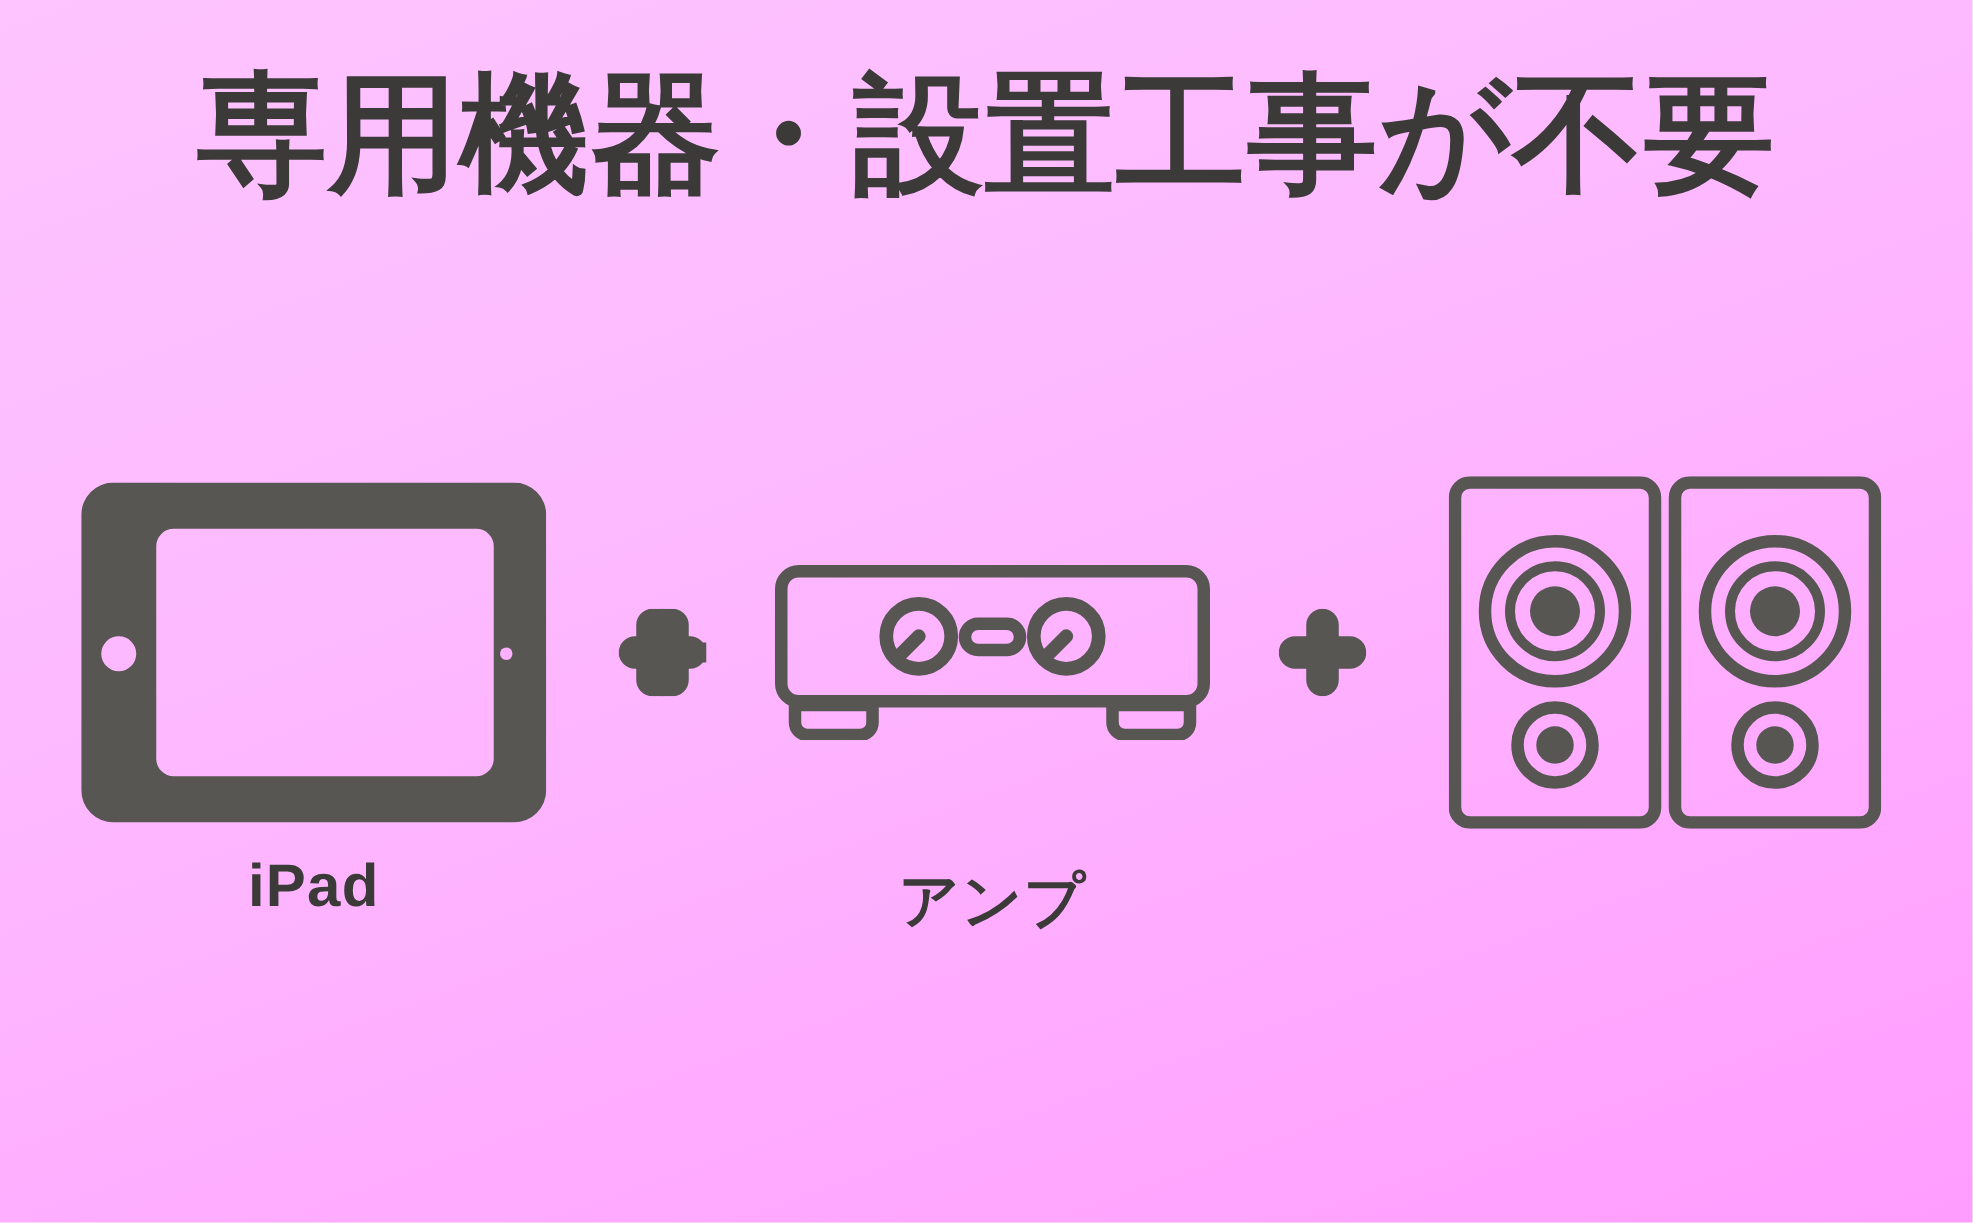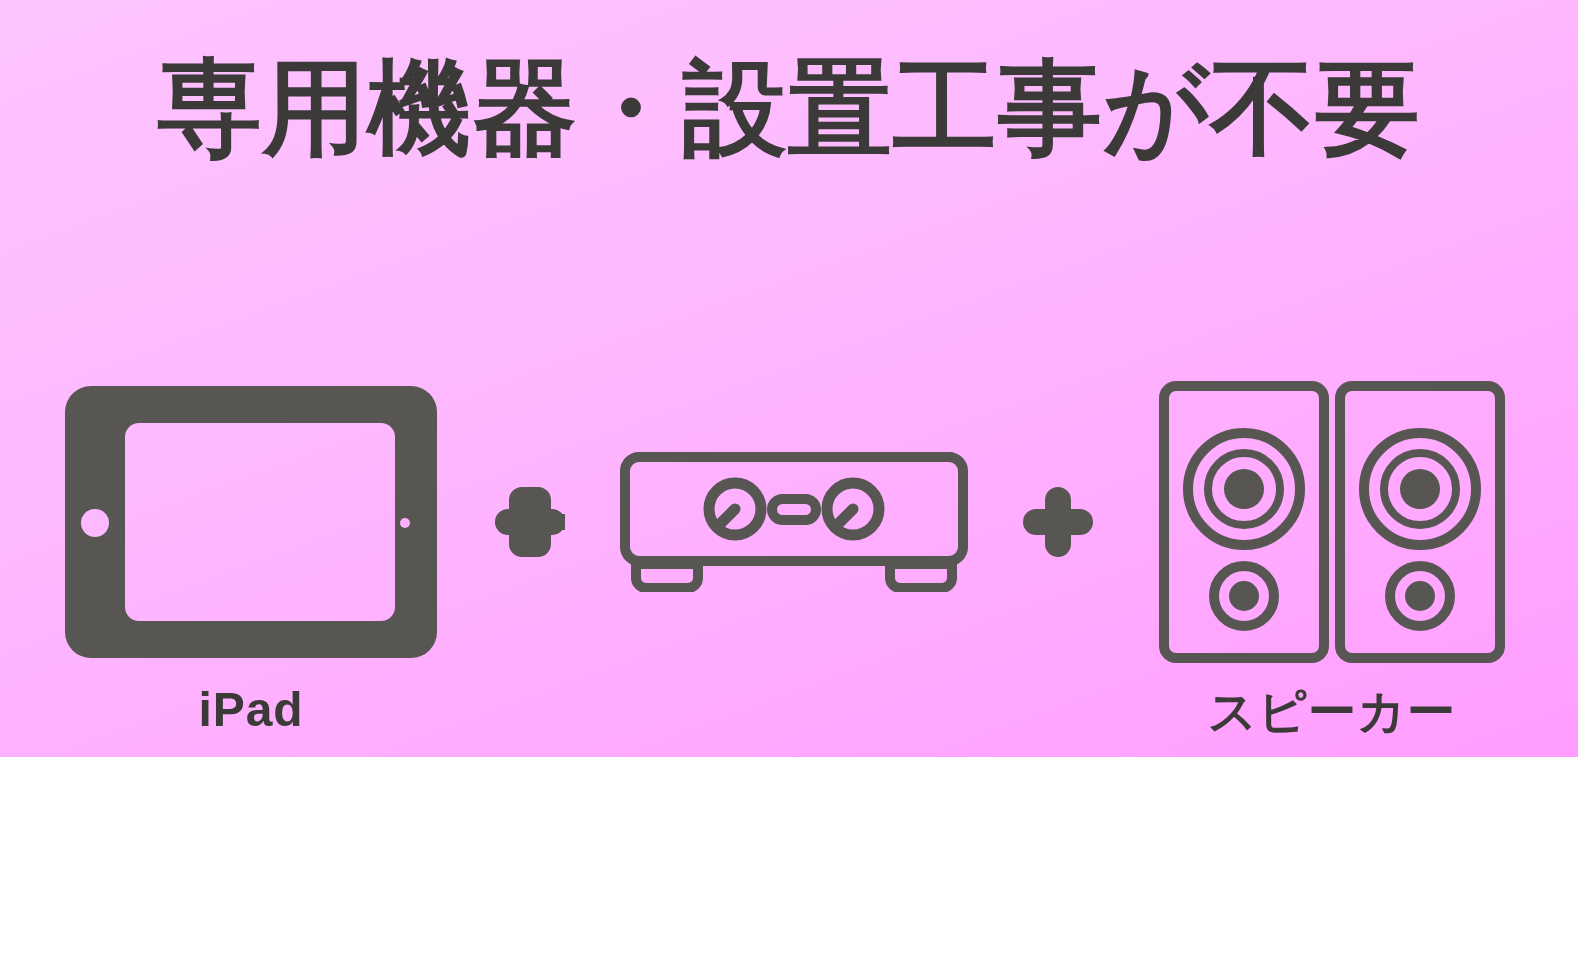--- a/index.html
+++ b/index.html
@@ -10,21 +10,21 @@
   body {
     width: 1578px;
     height: 978px;
     overflow: hidden;
     font-family: "Liberation Sans", "DejaVu Sans", sans-serif;
   }
 
   #slide {
     position: relative;
     width: 1578px;
-    height: 757px;
+    height: 978px;
     box-sizing: border-box;
     background: linear-gradient(160deg, #fdc4ff 0%, #fdbaff 38%, #ffa8ff 78%, #ff9dff 100%);
     overflow: hidden;
     text-decoration: underline;
   }
 
   
   .heading-block {
     position: absolute;
     top: 52px;
@@ -150,20 +150,21 @@
             <circle cx="233" cy="57" r="26" fill="none" stroke="#575653" stroke-width="11"></circle>
             <path d="M233,57 L215,75" stroke="#575653" stroke-width="11" stroke-linecap="round" fill="none"></path>
           </g>
 
           <rect x="152" y="47" width="44" height="21" rx="10.5" ry="10.5" fill="none" stroke="#575653" stroke-width="10"></rect>
 
           <path d="M16,112 H78 V126 a10,10 0 0 1 -10,10 H26 a10,10 0 0 1 -10,-10 Z" fill="none" stroke="#575653" stroke-width="10" stroke-linejoin="round"></path>
           <path d="M270,112 H332 V126 a10,10 0 0 1 -10,10 H280 a10,10 0 0 1 -10,-10 Z" fill="none" stroke="#575653" stroke-width="10" stroke-linejoin="round"></path>
         </svg>
       </div>
+      <div class="caption">アンプ</div>
     </div>
 
     <div class="op">
       <svg width="70" height="70" viewBox="0 0 70 70" aria-hidden="true">
         <rect x="22" y="0" width="26" height="70" rx="13" fill="#575653"></rect>
         <rect x="0" y="22" width="70" height="26" rx="13" fill="#575653"></rect>
       </svg>
     </div>
 
     <div class="item item-spk">
@@ -182,17 +183,16 @@
           <g>
             <rect x="181" y="5" width="160" height="272" rx="12" ry="12" fill="none" stroke="#575653" stroke-width="10"></rect>
             <circle cx="261" cy="108" r="56" fill="none" stroke="#575653" stroke-width="10"></circle>
             <circle cx="261" cy="108" r="36" fill="none" stroke="#575653" stroke-width="8"></circle>
             <circle cx="261" cy="108" r="20" fill="#575653"></circle>
             <circle cx="261" cy="215" r="30" fill="none" stroke="#575653" stroke-width="10"></circle>
             <circle cx="261" cy="215" r="15" fill="#575653"></circle>
           </g>
         </svg>
       </div>
-      <div class="caption">スピーカー</div>
     </div>
 
   </div>
 </div>
 
 </body></html>

